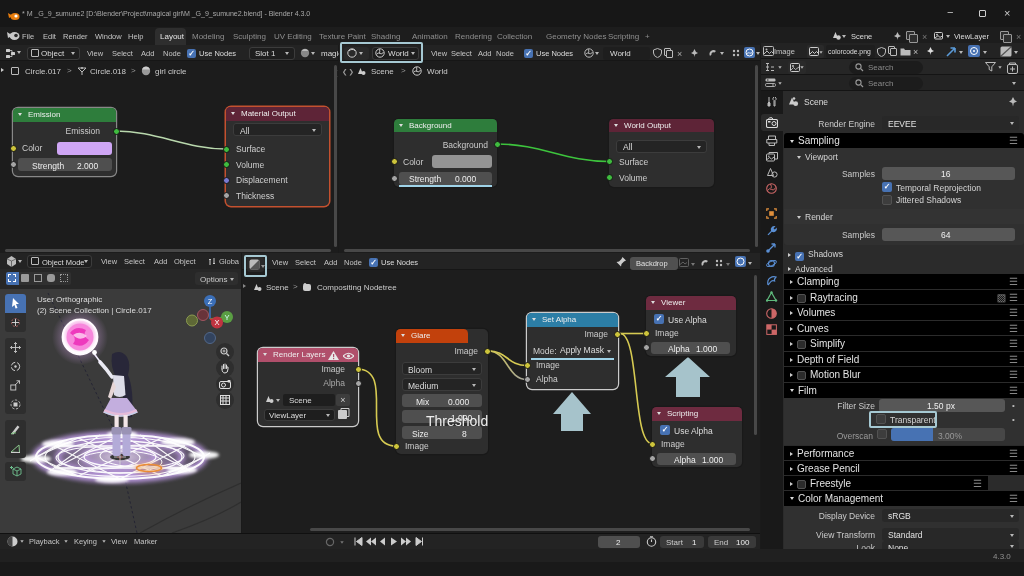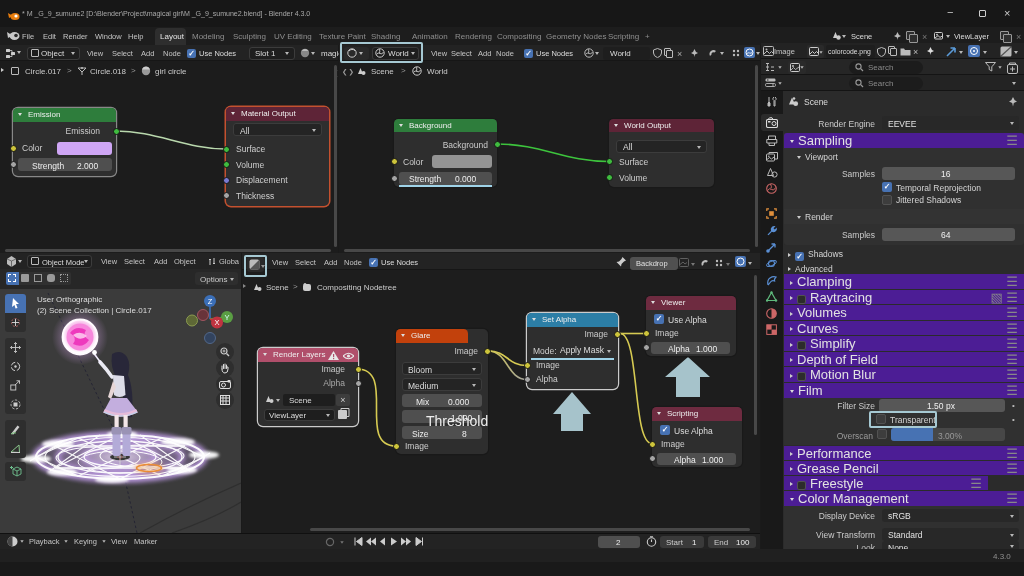--- a/index.html
+++ b/index.html
@@ -10,21 +10,21 @@
 .sld{background:#4f4f4f;border-radius:3px;color:#eee}
 .btn{background:#2f2f2f;border-radius:3px;color:#ccc}
 .cv{display:inline-block;width:0;height:0;border-left:2.5px solid transparent;border-right:2.5px solid transparent;border-top:3.5px solid #b8b8b8;vertical-align:middle}
 .cvr{display:inline-block;width:0;height:0;border-top:2.5px solid transparent;border-bottom:2.5px solid transparent;border-left:3.5px solid #ccc;vertical-align:middle}
 .chk{width:9px;height:9px;background:#4772b3;border-radius:2px;color:#fff;font-size:8px;line-height:9px;text-align:center;font-weight:bold}
 .chk0{width:9px;height:9px;background:#2c2c2c;border:1px solid #525252;border-radius:2px}
 .sock{width:7px;height:7px;border-radius:50%;border:1px solid #141414}
 .node{background:#2e2e2e;border-radius:5px;box-shadow:0 0 0 1.2px #191919}
 .nh{height:14px;border-radius:4.5px 4.5px 0 0;color:#eee;font-size:8px;line-height:14px;padding-left:15px}
 .nh:before{content:"";position:absolute;left:5px;top:5px;width:0;height:0;border-left:2.5px solid transparent;border-right:2.5px solid transparent;border-top:3.5px solid #ddd}
-.ph{background:#4c1d95;color:#e2e2e2;font-size:13px;line-height:15px}
+.ph{background:#000000;color:#e2e2e2;font-size:10px;line-height:15px}
 .row{position:absolute;font-size:8.5px;color:#cfcfcf}
 .menu{font-size:7.5px;color:#c5c5c5}
 .rlab{position:absolute;text-align:right;font-size:8.5px;color:#cbcbcb}
 </style></head>
 <body>
 
 <div class="a" style="left:0;top:0;width:1024px;height:27px;background:#171717"></div>
 <div class="a" id="titletxt" style="left:22px;top:10px;font-size:7.1px;color:#a8a8a8;letter-spacing:-0.05px">* M _G_9_sumune2 [D:\Blender\Project\magical girl\M _G_9_sumune2.blend] - Blender 4.3.0</div>
 <div class="a" style="left:947px;top:8px;width:9px;height:9px;color:#cfcfcf;font-size:11px;line-height:9px">−</div>
 <div class="a" style="left:979px;top:10px;width:7px;height:7px;border:1px solid #cfcfcf;border-radius:1px"></div>
@@ -49,21 +49,21 @@
 <div class="a" style="left:155px;top:28px;width:31px;height:17px;background:#2e2e2e;border-radius:4px 4px 0 0"></div>
 <div class="a" style="left:160px;top:32px;font-size:8px;color:#e5e5e5">Layout</div>
 <div class="a" id="tabs" style="left:0;top:32px;font-size:8px;color:#8f8f8f">
 <span class="a" style="left:192px">Modeling</span>
 <span class="a" style="left:233px">Sculpting</span>
 <span class="a" style="left:274px">UV Editing</span>
 <span class="a" style="left:319px">Texture Paint</span>
 <span class="a" style="left:371px">Shading</span>
 <span class="a" style="left:412px">Animation</span>
 <span class="a" style="left:455px">Rendering</span>
-<span class="a" style="left:497px">Compositing</span>
+<span class="a" style="left:497px">Collection</span>
 <span class="a" style="left:546px">Geometry Nodes</span>
 <span class="a" style="left:608px">Scripting</span>
 <span class="a" style="left:645px">+</span>
 </div>
 
 <div class="a" style="left:830px;top:30px;width:12px;height:11px">
 <svg width="12" height="11">
       <path d="M3 8 L5.5 2 L8 8 Z" fill="#ccc"></path>
       <circle cx="8.5" cy="7.5" r="2.2" fill="#ccc"></circle>
     </svg></div>

